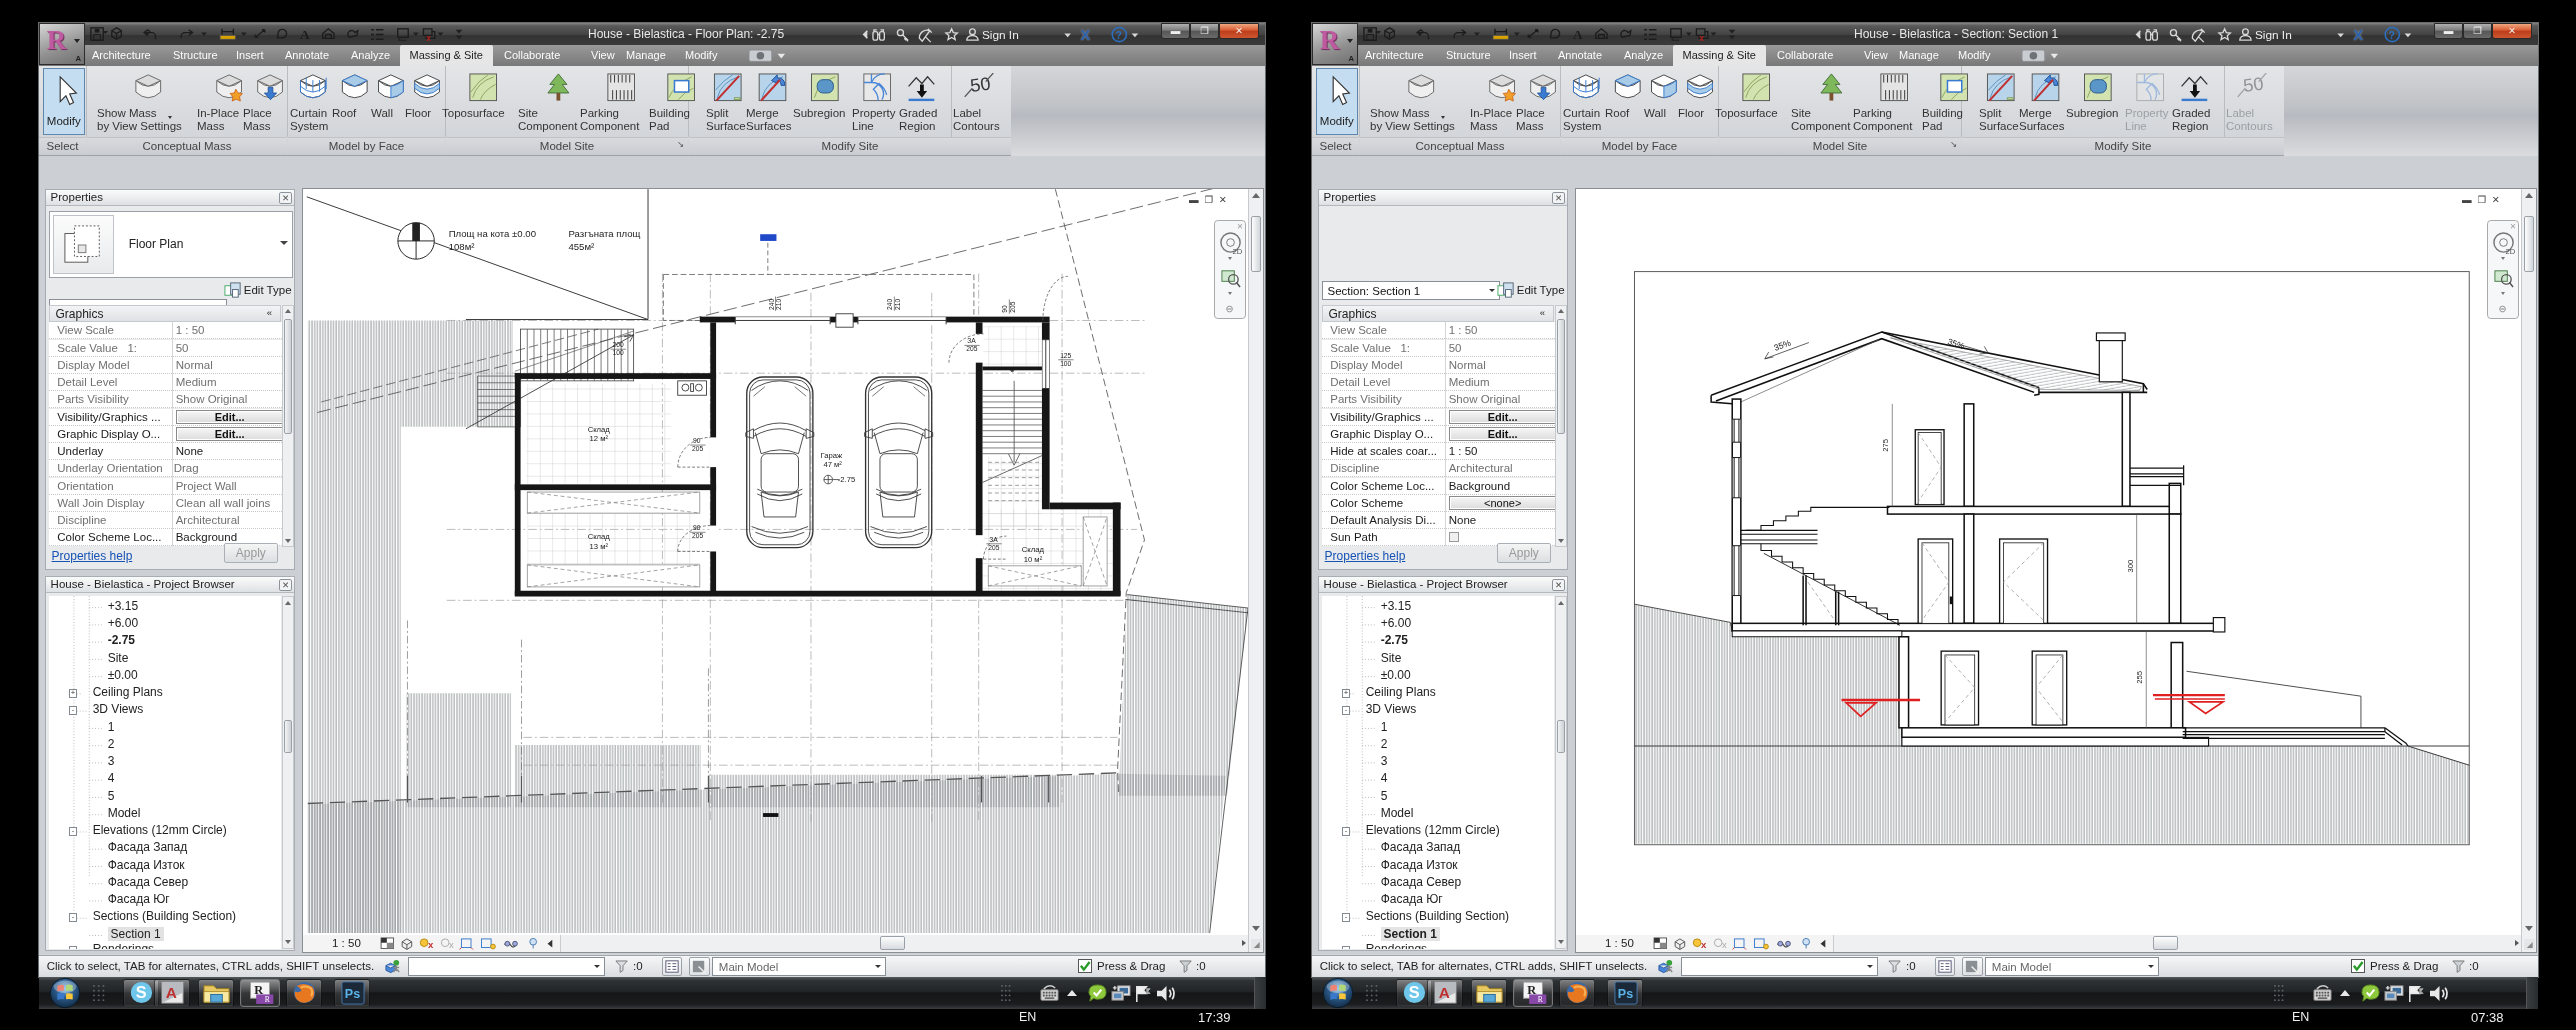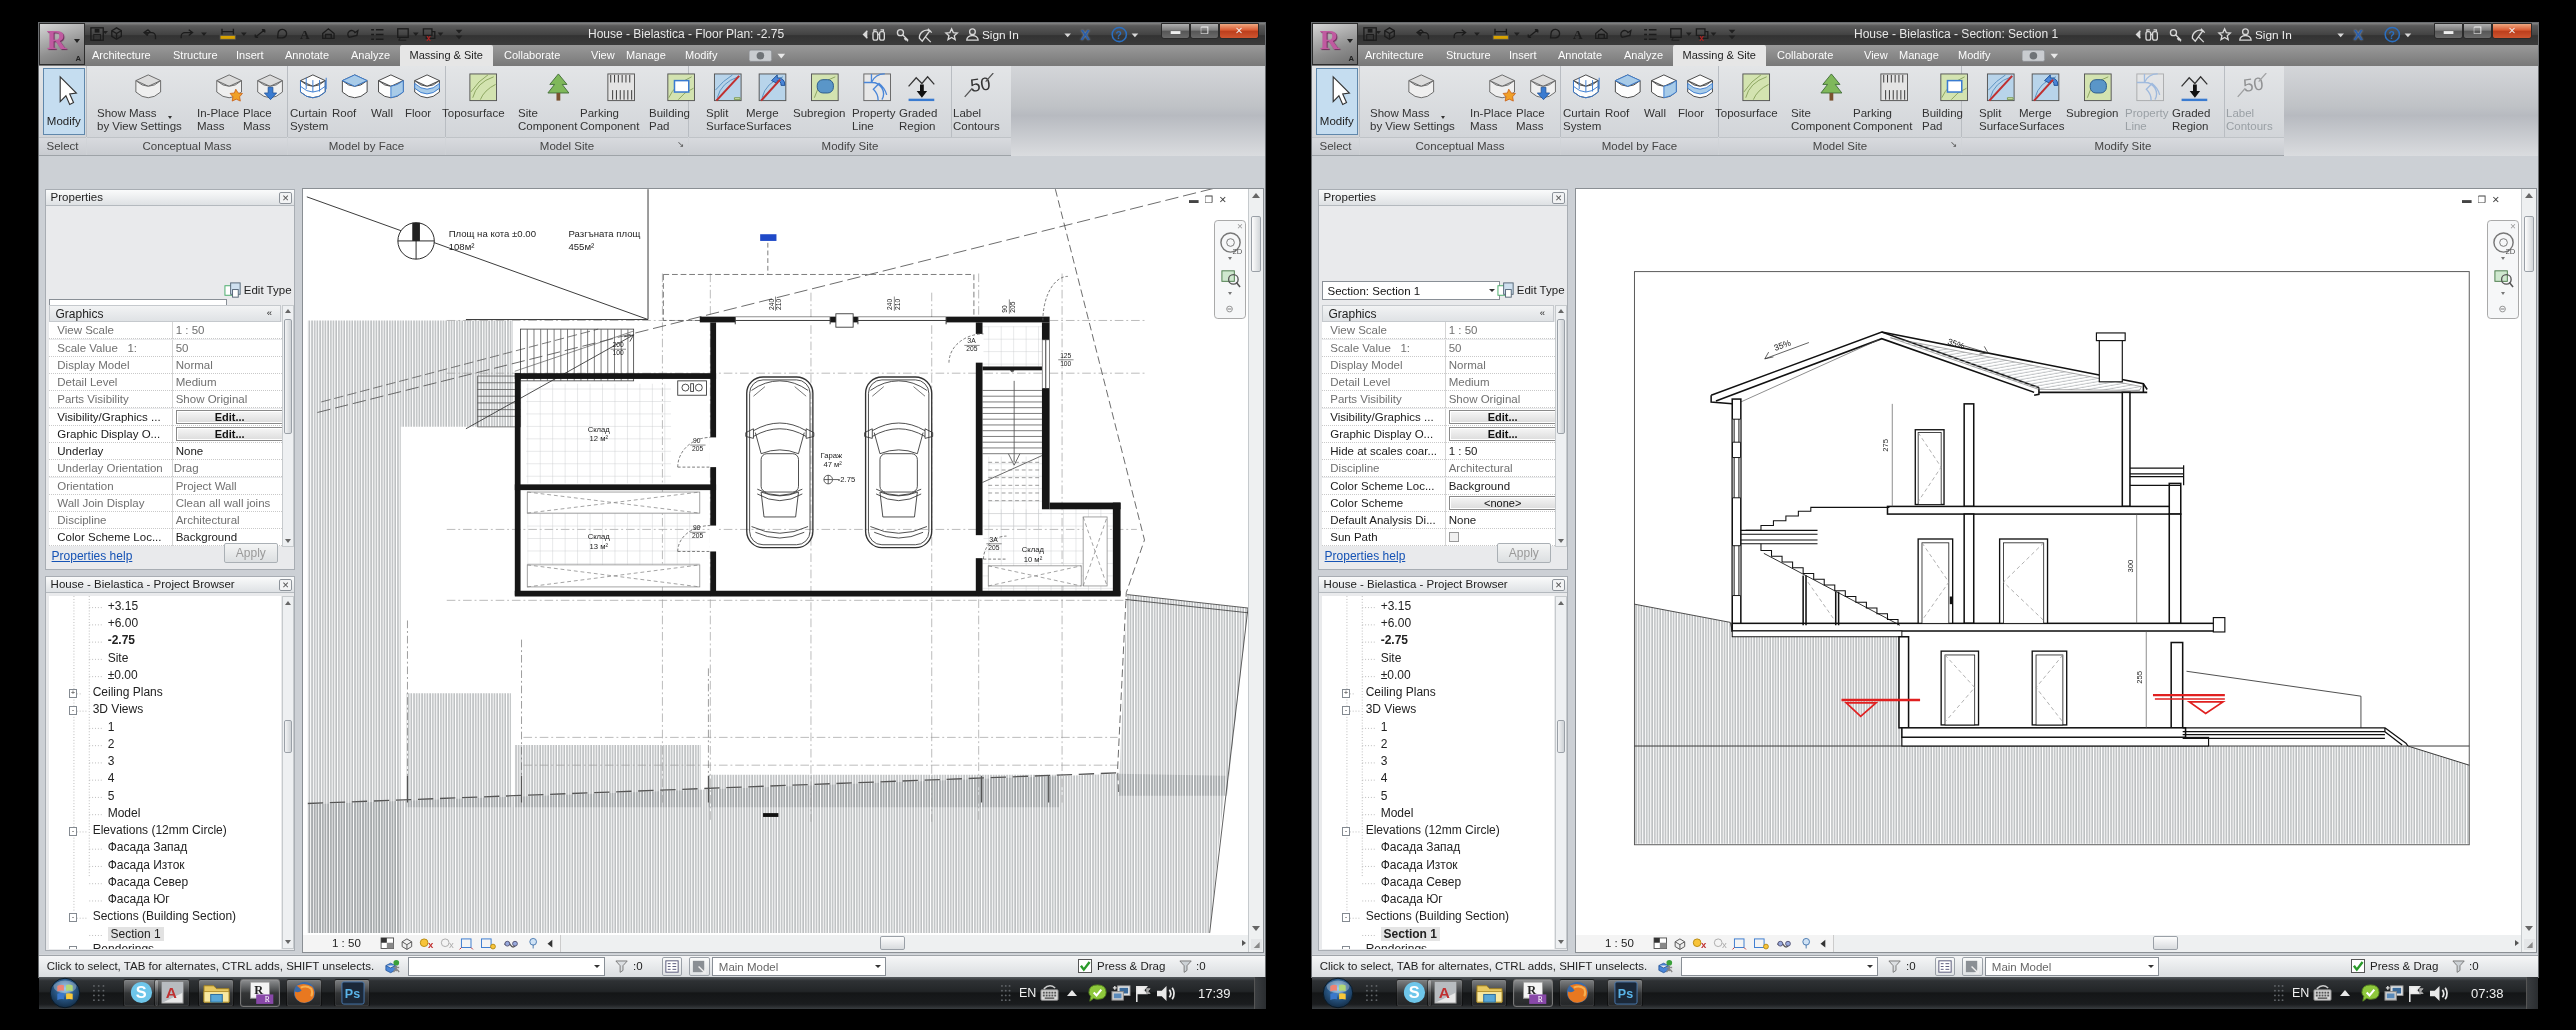--- a/index.html
+++ b/index.html
@@ -83,21 +83,21 @@
 .status { position:absolute; left:0; top:932px; width:100%; height:22px;
   background:linear-gradient(180deg,#f5f6f7,#dadde0); border-top:1px solid #9fa4a9;
   font-size:11.5px; color:#222; }
 
 
 .taskbar { position:absolute; top:977px; height:32px;
   background:linear-gradient(180deg,#555a5e 0%,#2e3134 12%,#222527 45%,#141617 50%,#1a1c1e 85%,#3a3e41 100%); }
 .tbicon { position:absolute; top:1.9px; width:36px; height:28px; border-radius:2.9px;
   background:linear-gradient(180deg,rgba(255,255,255,0.38),rgba(255,255,255,0.14) 45%,rgba(255,255,255,0.04));
   border:1px solid rgba(0,0,0,0.6); box-shadow:inset 0 0 1px rgba(255,255,255,0.4);}
-.traytxt { position:absolute; color:#f0f0f0; font-size:11.5px; }
+.traytxt { position:absolute; color:#f0f0f0; font-size:11.5px;margin-top:24px; }
 </style>
 </head>
 <body>
 
 <div class="win" id="winL" style="left:39px">
 <div class="tb"></div>
 <div class="appbtn">
       <span class="appR">R</span>
       <span class="appcaret"></span>
       <span class="appA">A</span>
@@ -294,20 +294,30 @@
 <div class="rlabel" style="left:813px;top:41px;width:54px">Property<br>Line</div>
 <div class="rlabel" style="left:860px;top:41px;width:50px">Graded<br>Region</div>
 <div class="rlabel" style="left:914px;top:41px;width:56px">Label<br>Contours</div>
 <div class="abs" style="left:129px;top:50px;width:0;height:0;border-left:2.9px solid transparent;border-right:2.9px solid transparent;border-top:3.8px solid #333"></div>
 </div>
 
 <div class="client">
 
  <div class="pal" style="left:5.8px;top:33px;width:250px;height:381px">
   <div class="palhead">Properties<span class="palx">✕</span></div>
+  <div class="abs" style="left:2.9px;top:21px;width:244px;height:67px;background:#fff;border:1px solid #9aa0a7">
+    <div class="abs" style="left:2.9px;top:2.9px;width:61px;height:59px;background:linear-gradient(180deg,#fcfcfc,#e8eaec);border:1px solid #c0c4c8"></div>
+    <svg class="abs" style="left:13.4px;top:11.5px" width="42" height="42" viewBox="0 0 44 44">
+            <rect x="2" y="10" width="24" height="30" fill="#fff" stroke="#555"></rect>
+            <rect x="12" y="2" width="26" height="32" fill="#fff" stroke="#555" stroke-dasharray="2 2"></rect>
+            <rect x="16" y="22" width="8" height="8" fill="#e8e8e8" stroke="#777"></rect>
+          </svg>
+    <div class="abs" style="left:79px;top:25px;font-size:12px;color:#222">Floor Plan</div>
+    <div class="abs" style="left:230px;top:29px;width:0;height:0;border-left:4.8px solid transparent;border-right:4.8px solid transparent;border-top:4.8px solid #444"></div>
+  </div>
   <div class="combo" style="left:2.9px;top:109px;width:178px;height:19px">
           <span style="position:absolute;left:4.8px;top:2.9px">Floor Plan: -2.75</span>
           <span class="combocaret"></span>
         </div>
   <svg class="abs" style="left:178px;top:91px" width="19" height="19" viewBox="0 0 20 20">
           <rect x="1" y="5" width="8" height="10" fill="#fff" stroke="#4a6"></rect>
           <rect x="7" y="2" width="10" height="12" fill="#cfe0ef" stroke="#567"></rect>
           <rect x="9" y="9" width="6" height="8" fill="#fff" stroke="#567"></rect>
         </svg>
   <div class="abs" style="left:198px;top:94px;font-size:11.5px;color:#222;white-space:nowrap">Edit Type</div>

